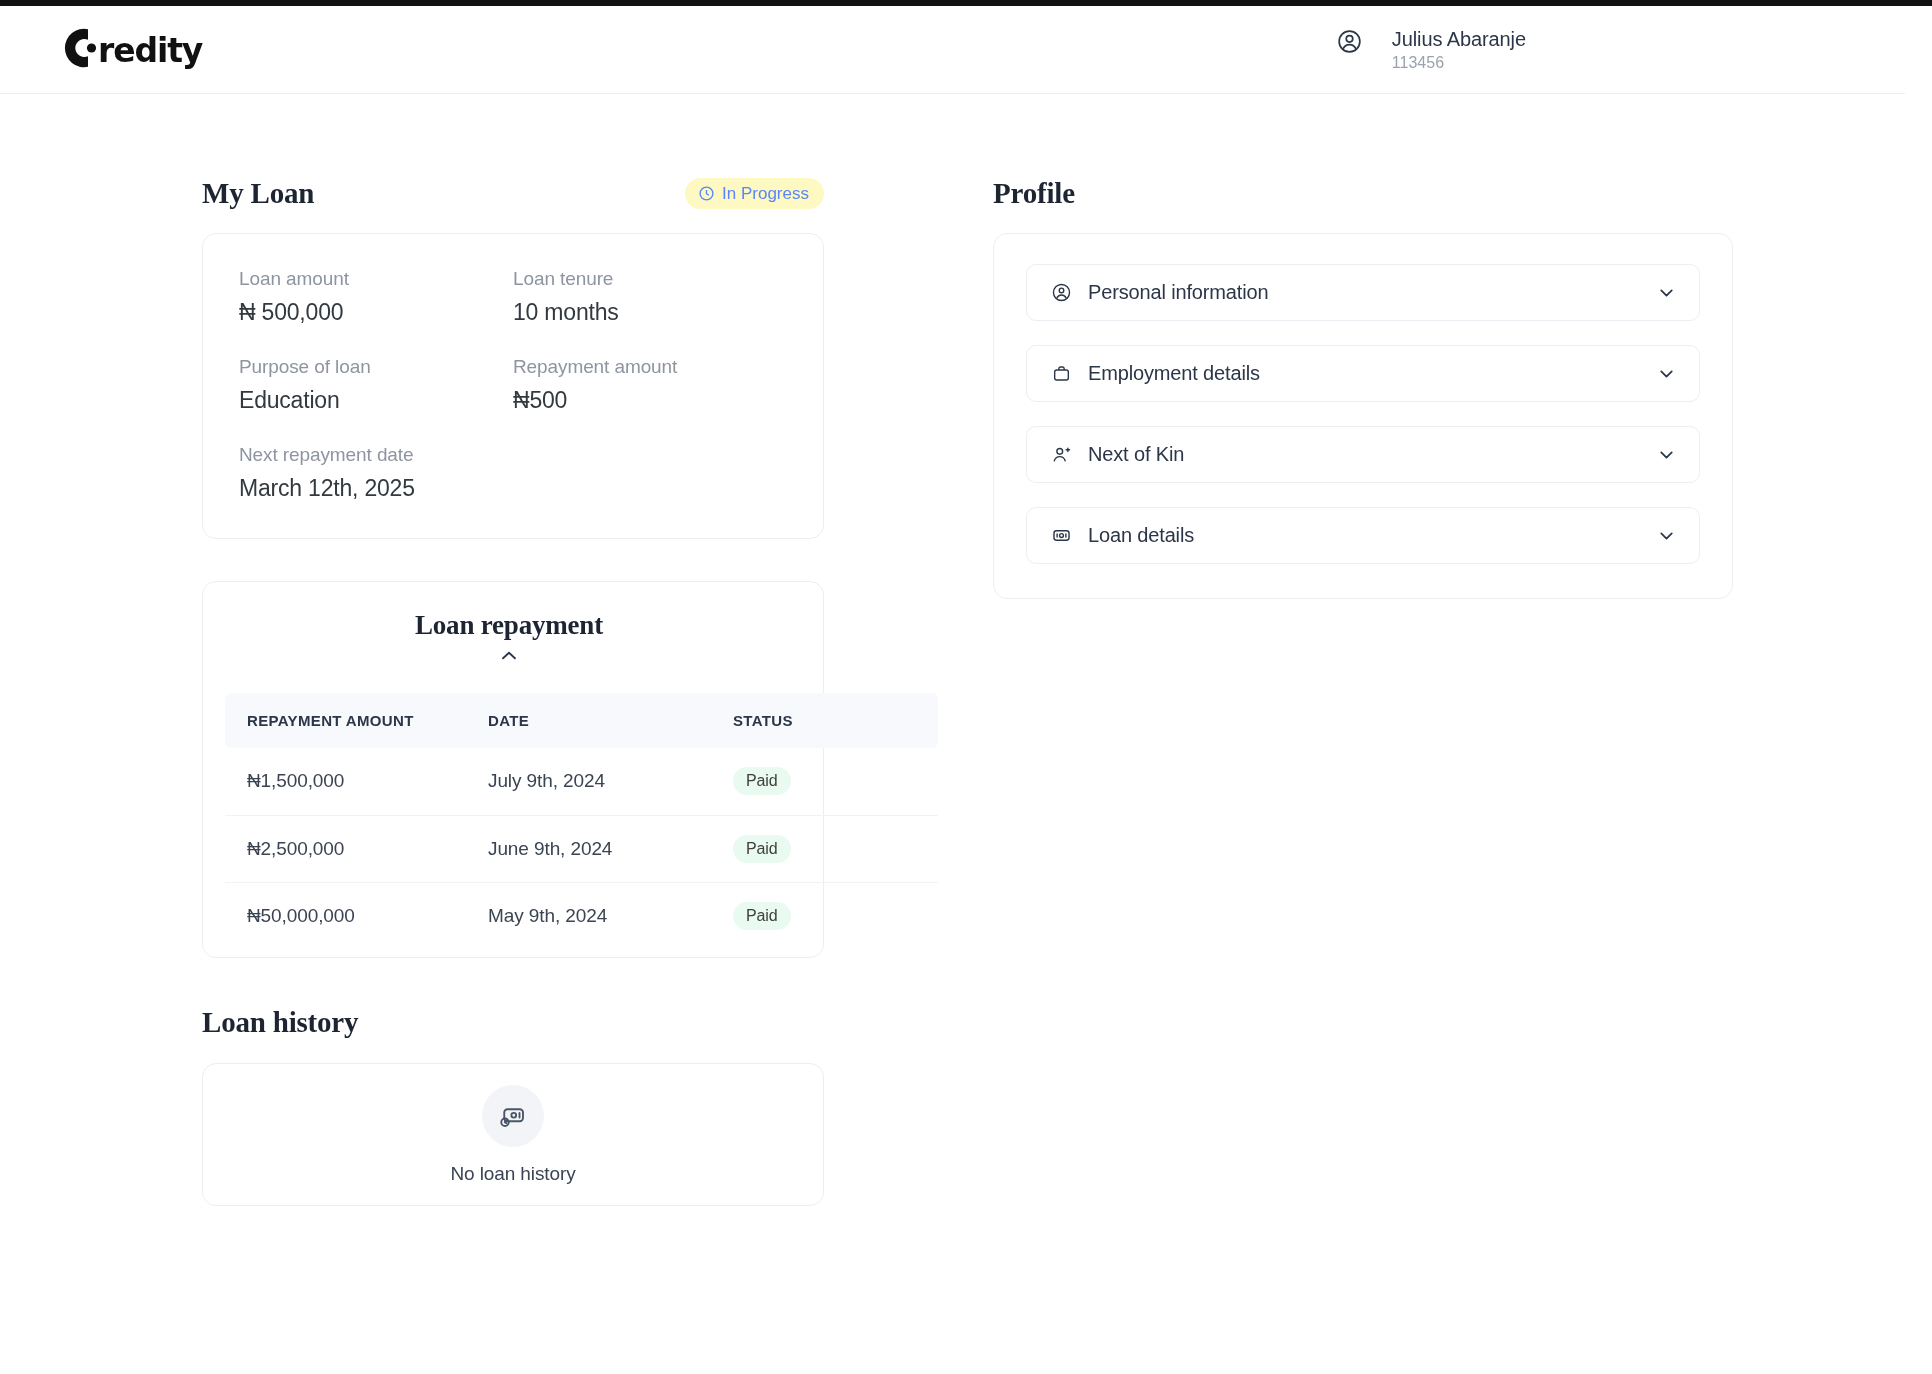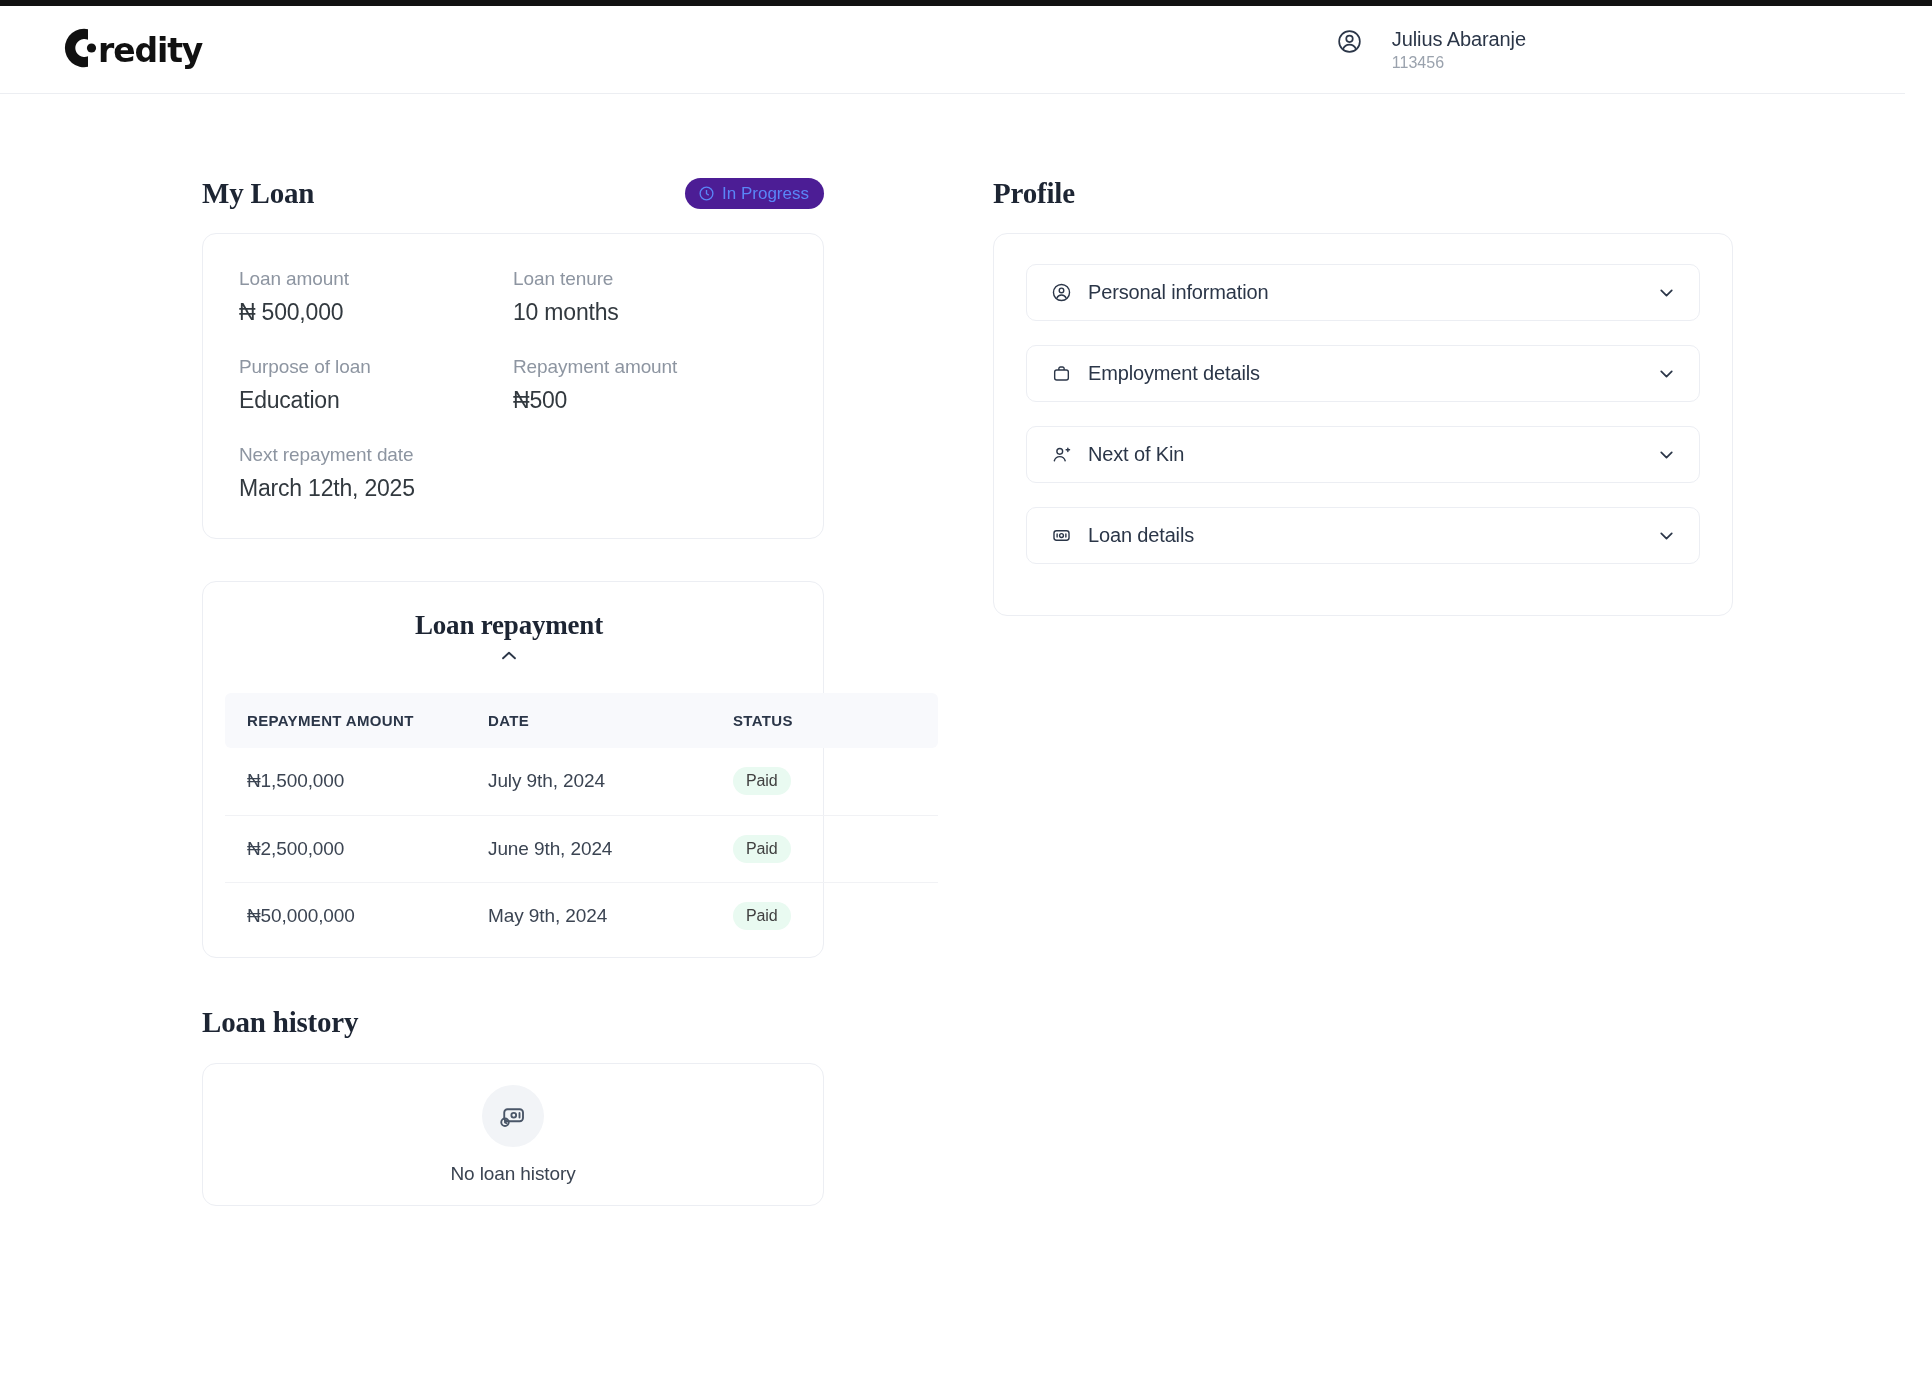--- a/index.html
+++ b/index.html
@@ -117,21 +117,21 @@
     font-size: 29px;
     font-weight: 700;
     color: #1d2533;
     letter-spacing: -0.2px;
   }
 
   .badge-progress {
     display: inline-flex;
     align-items: center;
     gap: 7px;
-    background: #4c1d95;
+    background: #fef9c3;
     color: #5a86f7;
     border-radius: 999px;
     padding: 7px 15px 7px 13px;
     font-size: 17px;
     line-height: 1;
   }
   .badge-progress svg { display: block; }
 
   
   .card {
@@ -250,21 +250,21 @@
     color: #4a5668;
   }
   .empty-text {
     margin-top: 16px;
     font-size: 19px;
     color: #3b4452;
     letter-spacing: -0.1px;
   }
 
   
-  .profile-card { padding: 30px 32px 51px 32px; }
+  .profile-card { padding: 30px 32px 34px 32px; }
   .accordion-item {
     height: 57px;
     border: 1px solid #eceef3;
     border-radius: 10px;
     display: flex;
     align-items: center;
     justify-content: space-between;
     padding: 0 22px 0 24px;
     margin-bottom: 24px;
     cursor: pointer;

